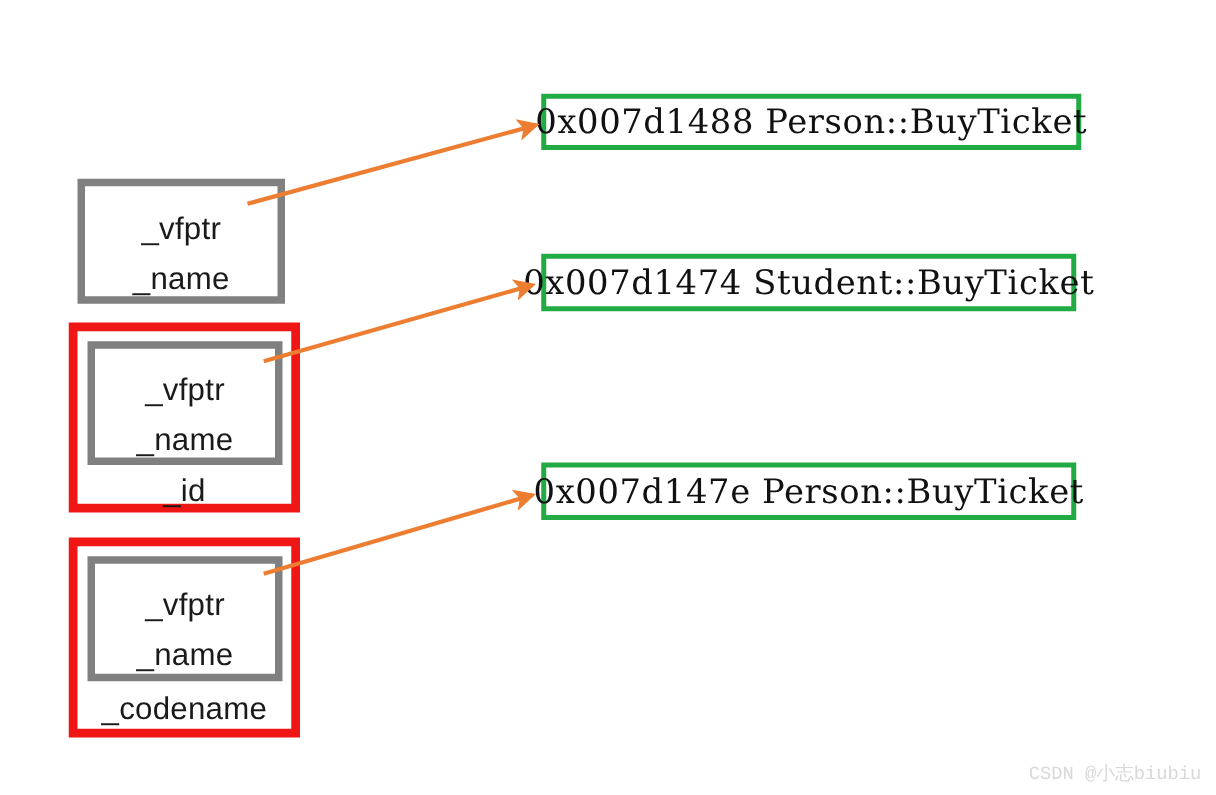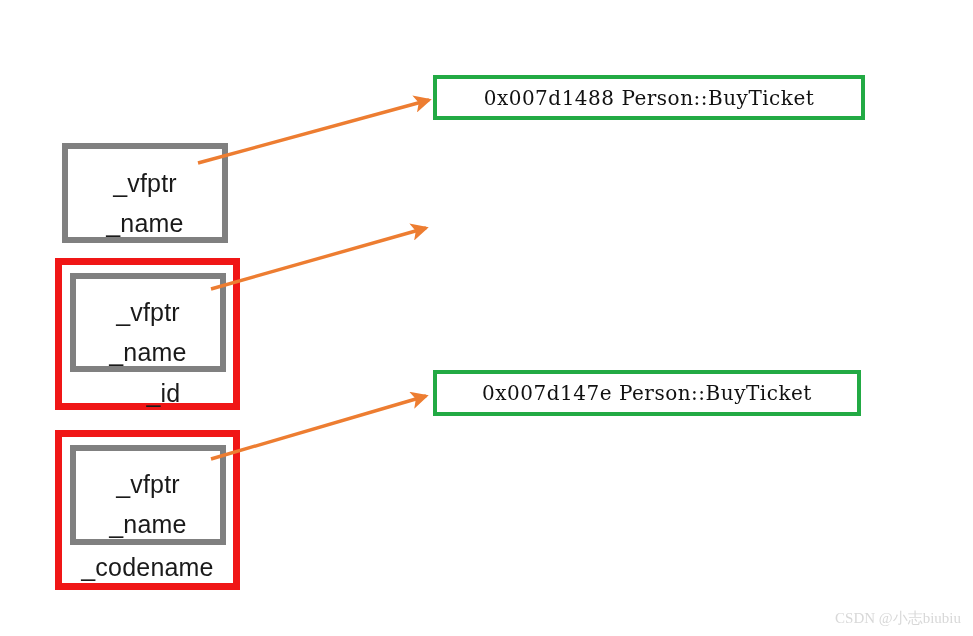--- a/index.html
+++ b/index.html
@@ -54,77 +54,80 @@
     position: absolute;
     box-sizing: border-box;
     border: 4px solid #22aa44;
     background: #ffffff;
     display: flex;
     align-items: center;
     justify-content: center;
   }
   .vt-label {
     font-family: "DejaVu Serif", "Liberation Serif", serif;
-    font-size: 20px;
+    font-size: 27px;
     color: #111111;
     white-space: nowrap;
     letter-spacing: 0.5px;
   }
 
   
   #arrow-layer {
     position: absolute;
     left: 0;
     top: 0;
     width: 973px;
     height: 636px;
     pointer-events: none;
   }
 
   
   #watermark {
     position: absolute;
     right: 12px;
     bottom: 8px;
-    font-family: Liberation Serif, serif;
+    font-family: Liberation Mono, monospace;
     font-size: 15px;
     color: #d8d8d8;
     white-space: nowrap;
   }
 </style>
 </head>
 <body>
 
 <div id="canvas">
 
   <div class="obj-gray" style="left:62px; top:143px; width:166px; height:100px;">
     <div class="member" style="top:22px;">_vfptr</div>
     <div class="member" style="top:62px;">_name</div>
   </div>
 
   <div class="obj-red" style="left:55px; top:258px; width:185px; height:152px;">
     <div class="inner-gray" style="left:8px; top:8px; width:156px; height:99px;">
       <div class="member" style="top:21px;">_vfptr</div>
       <div class="member" style="top:61px;">_name</div>
     </div>
-    <div class="member" style="top:116px; left:0;padding-left:16px;">_id</div>
+    <div class="member" style="top:116px; left:0;">_id</div>
   </div>
 
   <div class="obj-red" style="left:55px; top:430px; width:185px; height:160px;">
     <div class="inner-gray" style="left:8px; top:8px; width:156px; height:100px;">
       <div class="member" style="top:21px;">_vfptr</div>
       <div class="member" style="top:61px;">_name</div>
     </div>
     <div class="member" style="top:118px; left:0;text-align:center;">_codename</div>
   </div>
 
   <div class="vt-box" style="left:433px; top:75px; width:432px; height:45px;">
     <span class="vt-label">0x007d1488 Person::BuyTicket</span>
   </div>
 
+  <div class="vt-box" style="left:433px; top:203px; width:428px; height:46px;">
+    <span class="vt-label">0x007d1474 Student::BuyTicket</span>
+  </div>
 
   <div class="vt-box" style="left:433px; top:370px; width:428px; height:46px;">
     <span class="vt-label">0x007d147e Person::BuyTicket</span>
   </div>
 
   <svg id="arrow-layer" viewBox="0 0 973 636" xmlns="http://www.w3.org/2000/svg">
     <defs>
       <marker id="ah" viewBox="0 0 10 10" refX="8.4" refY="5" markerWidth="5.2" markerHeight="5.2" orient="auto-start-reverse">
         <path d="M 0 0 L 10 5 L 0 10 L 2.4 5 z" fill="#ed7d31"></path>
       </marker>

